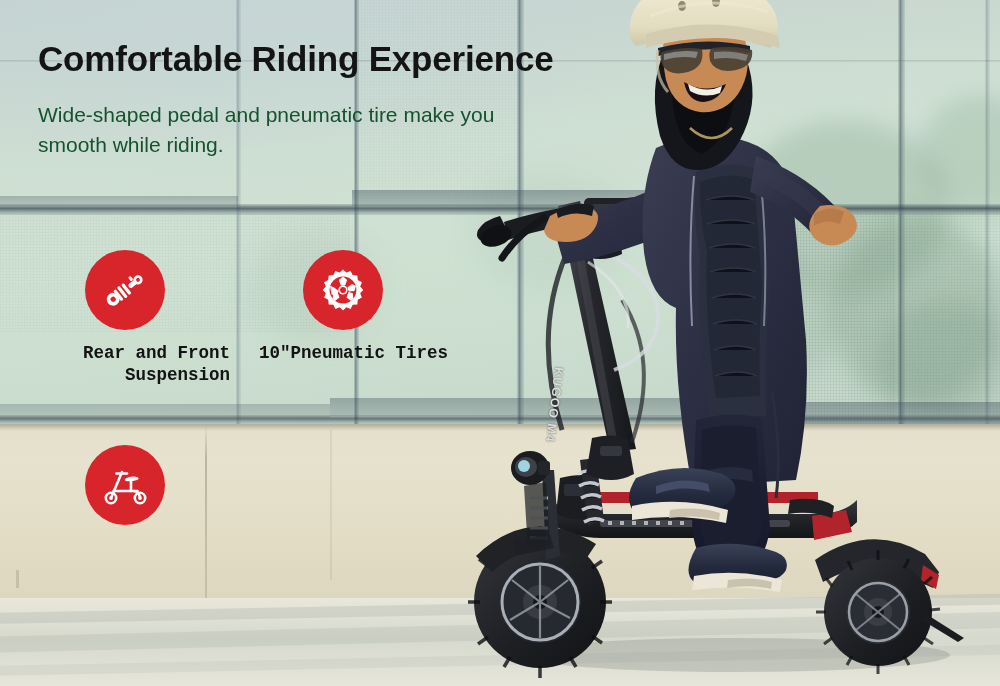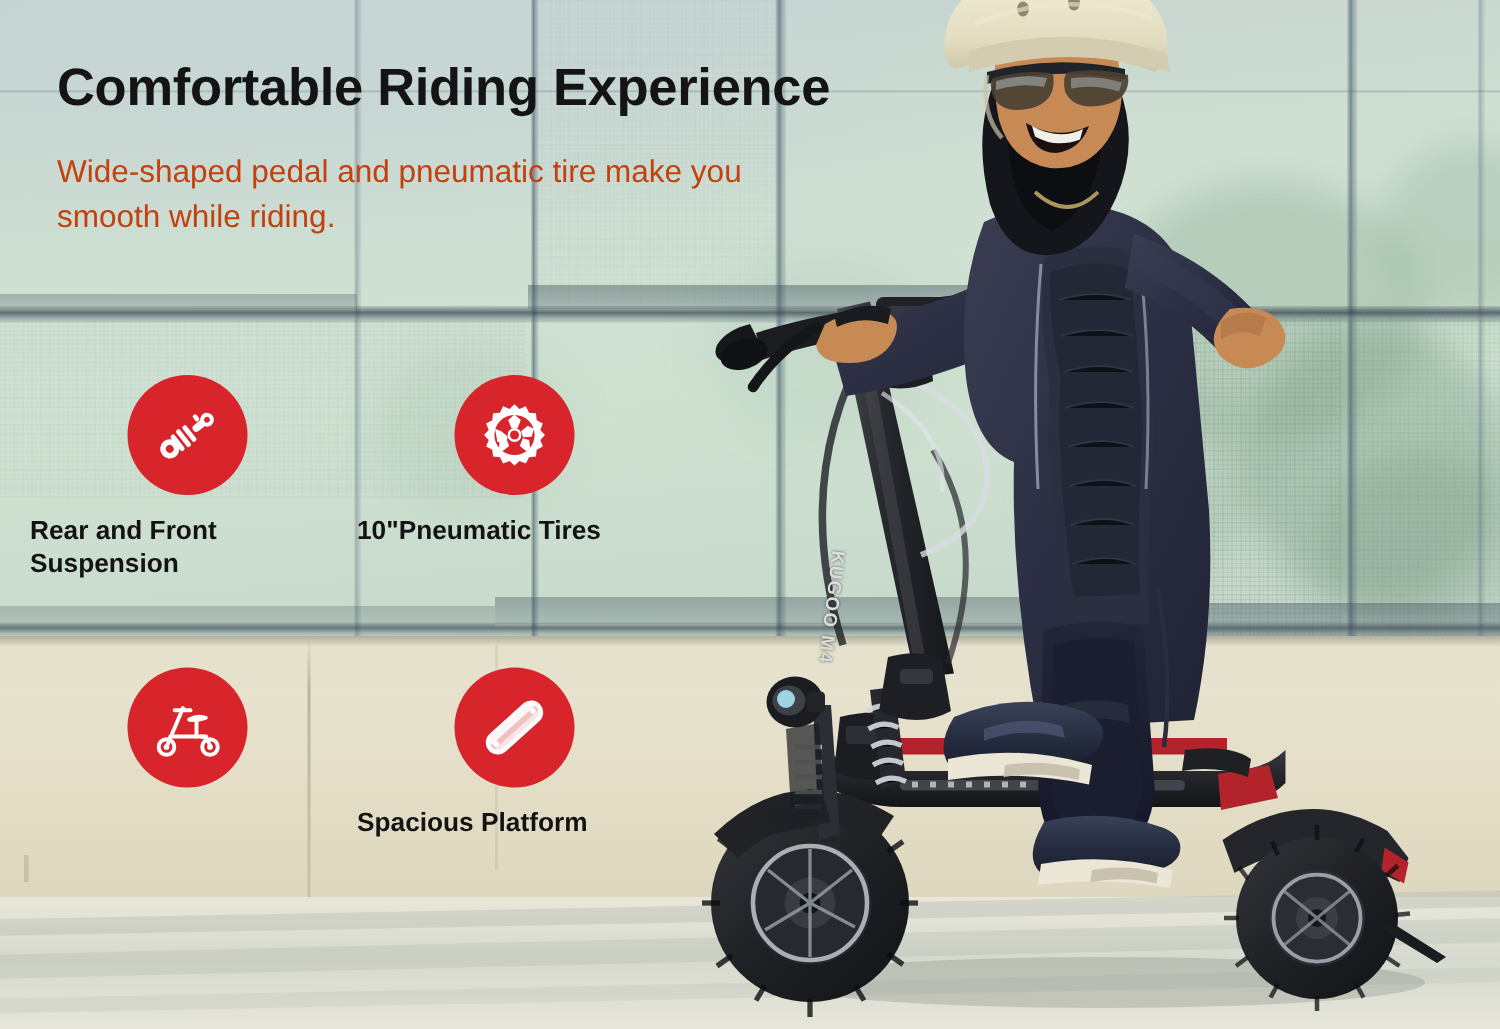--- a/index.html
+++ b/index.html
@@ -97,21 +97,21 @@
     font-size:35px;font-weight:bold;color:#141414;
     letter-spacing:-.2px;line-height:1.1;
     white-space:nowrap;
   }
   .subhead{
     position:absolute;left:38px;top:100px;width:470px;
     font-size:21px;color:#20272c;line-height:1.42;
   }
 
   
-  .feature{position:absolute;width:210px;text-align:left;}
+  .feature{position:absolute;width:210px;text-align:right;font-family:Liberation Mono, monospace;}
   .badge{
     width:80px;height:80px;border-radius:50%;
     margin:0 auto;
     display:flex;align-items:center;justify-content:center;
   }
   .badge svg{display:block;}
   .feature-label{
     margin-top:13px;
     font-size:17.5px;color:#131313;font-weight:600;
     line-height:1.25;
@@ -432,21 +432,21 @@
       <path d="M176 478 q44 -18 86 -4 q18 8 12 22 q-8 14 -40 16 l-58 2 q-14 -14 0 -36 z" fill="url(#shoeG)"></path>
       <path d="M172 506 q48 -10 96 4 l-2 13 q-48 -10 -94 -3 z" fill="#ece6d6"></path>
       <path d="M210 510 q28 -4 50 3 l-1 7 q-26 -6 -50 -2 z" fill="#c9c2ae"></path>
       <path d="M196 486 q28 -10 52 -2 l2 8 q-28 -8 -54 2 z" fill="#4b5470" opacity=".8"></path>
     </svg>
   </div>
 
   <div class="stem-brand">KUGOO M4</div>
 
   <div class="headline" style="color: rgb(20, 20, 20);">Comfortable Riding Experience</div>
-  <div class="subhead" style="color: #c2410c;">Wide-shaped pedal and pneumatic tire make you smooth while riding.</div>
+  <div class="subhead" style="color: #14532d;">Wide-shaped pedal and pneumatic tire make you smooth while riding.</div>
 
   <div class="feature" style="left:20px;top:250px;">
     <div class="badge" style="background: rgb(216, 36, 43);">
       <svg width="46" height="46" viewBox="0 0 46 46">
         <g transform="rotate(-38 23 23)" fill="#ffffff">
           <circle cx="8" cy="23" r="6.4"></circle>
           <circle cx="8" cy="23" r="2.6" fill="#D8242B"></circle>
           <rect x="13" y="16.5" width="3.2" height="13" rx="1.4"></rect>
           <rect x="18" y="16" width="3.2" height="14" rx="1.4"></rect>
           <rect x="23" y="16.5" width="3.2" height="13" rx="1.4"></rect>
@@ -493,29 +493,14 @@
           <path d="M30 28 L30 18"></path>
         </g>
         <circle cx="10" cy="35" r="1.9" fill="#ffffff"></circle>
         <circle cx="39" cy="35" r="1.9" fill="#ffffff"></circle>
         <path d="M24.5 15.5 q6.5 -3.5 12.5 -1 q1.5 1.5 -1 2.5 q-6 2 -11.5 1 q-1.5 -1.2 0 -2.5 z" fill="#ffffff"></path>
         <path d="M33 28 q4 0 6 6" fill="none" stroke="#ffffff" stroke-width="2.6" stroke-linecap="round"></path>
       </svg>
     </div>
   </div>
 
-  <div class="feature" style="left:238px;top:445px;">
-    <div class="badge" style="background: rgb(216, 36, 43);">
-      <svg width="50" height="50" viewBox="0 0 50 50">
-        <g transform="rotate(-42 25 25)">
-          <rect x="2" y="17" width="46" height="16" rx="8" fill="#ffffff"></rect>
-          <rect x="5" y="20" width="40" height="10" rx="5" fill="#f0c0c3"></rect>
-          <rect x="5" y="20" width="40" height="3.4" rx="1.7" fill="#ffffff" opacity=".85"></rect>
-          <rect x="5" y="27" width="40" height="3" rx="1.5" fill="#ffffff" opacity=".6"></rect>
-          <circle cx="8.5" cy="25" r="1.9" fill="#ffffff"></circle>
-          <circle cx="41.5" cy="25" r="1.9" fill="#ffffff"></circle>
-        </g>
-      </svg>
-    </div>
-    <div class="feature-label">Spacious Platform</div>
-  </div>
 
 </div>
 
 </body></html>

